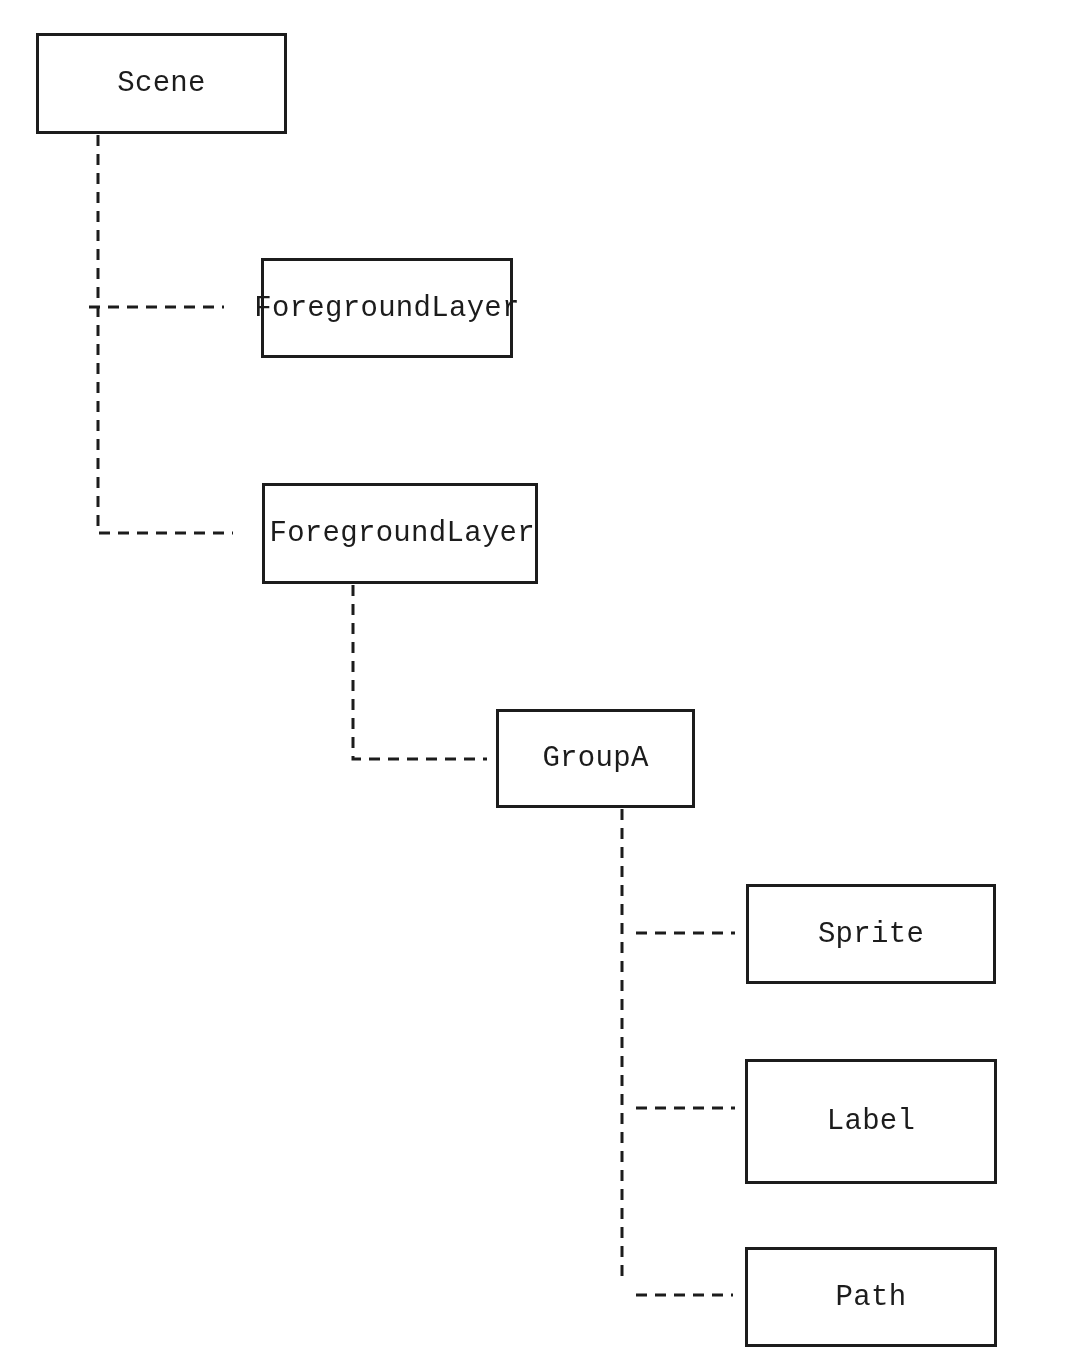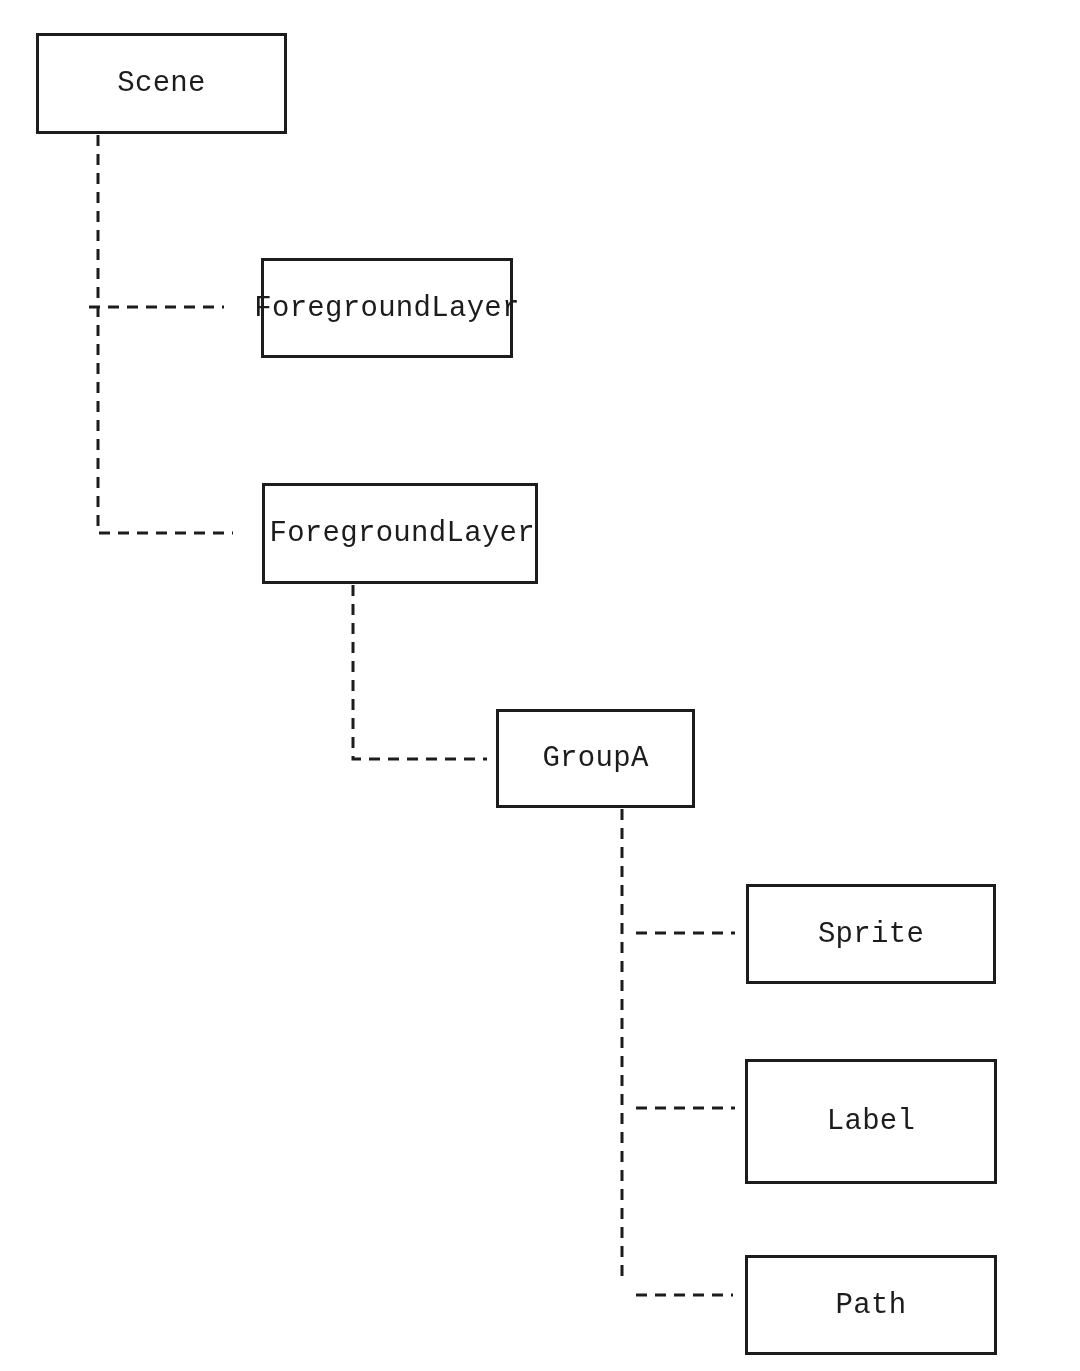--- a/index.html
+++ b/index.html
@@ -41,21 +41,21 @@
     color: #1c1c1c;
     letter-spacing: 0.3px;
     white-space: nowrap;
   }
   .node-scene      { left: 36px;  top: 33px;   width: 251px; height: 101px; }
   .node-background { left: 261px; top: 258px;  width: 252px; height: 100px; }
   .node-foreground { left: 262px; top: 483px;  width: 276px; height: 101px; justify-content: flex-end; }
   .node-groupa     { left: 496px; top: 709px;  width: 199px; height: 99px;  }
   .node-sprite     { left: 746px; top: 884px;  width: 250px; height: 100px; }
   .node-label      { left: 745px; top: 1059px; width: 252px; height: 125px; }
-  .node-path       { left: 745px; top: 1247px; width: 252px; height: 100px; margin-top: 8px; }
+  .node-path       { left: 745px; top: 1247px; width: 252px; height: 100px; }
 </style>
 </head>
 <body>
 
 <div class="canvas">
 
   <svg class="connectors" viewBox="0 0 1080 1371" xmlns="http://www.w3.org/2000/svg">
 
     <path d="M 98 135 V 533 H 233"></path>
 

